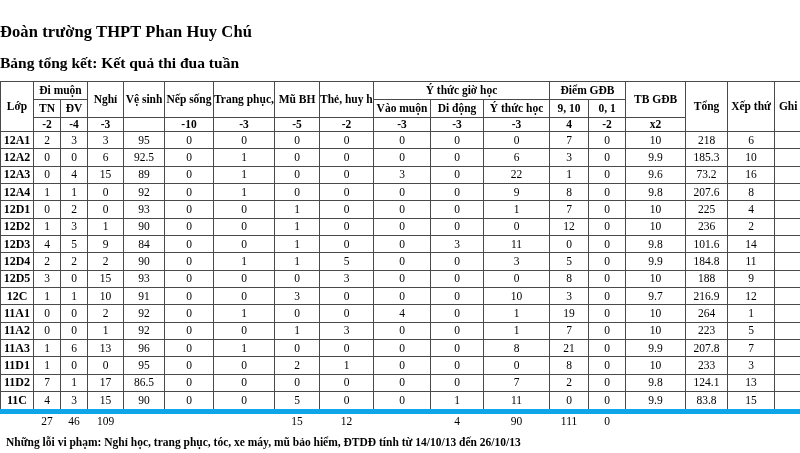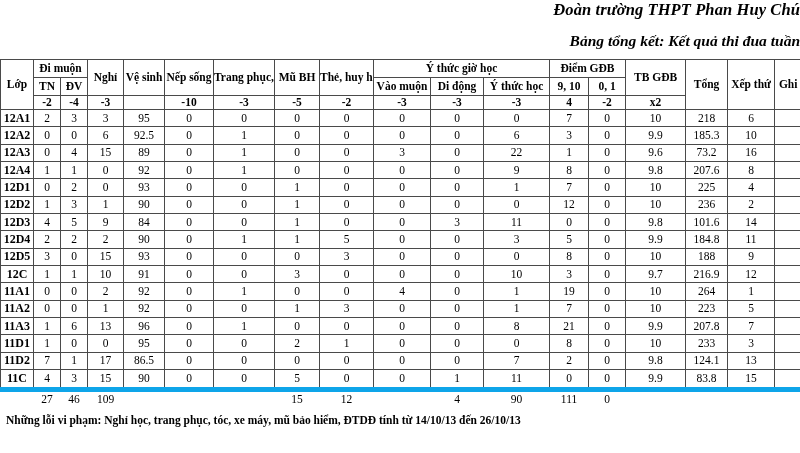--- a/index.html
+++ b/index.html
@@ -17,23 +17,22 @@
   }
   .page {
     width: 800px;
     height: 453px;
     position: relative;
     box-sizing: border-box;
   }
 
   
   .titles {
-    text-align: right;
-    padding-top: 0;
-    font-style: italic;
+    text-align: left;
+    padding-top: 22px;
   }
   .title-main {
     font-size: 16.5px;
     font-weight: bold;
     line-height: 20px;
     letter-spacing: 0.1px;
   }
   .title-gap { height: 11px; }
   .title-sub {
     font-size: 15.5px;

